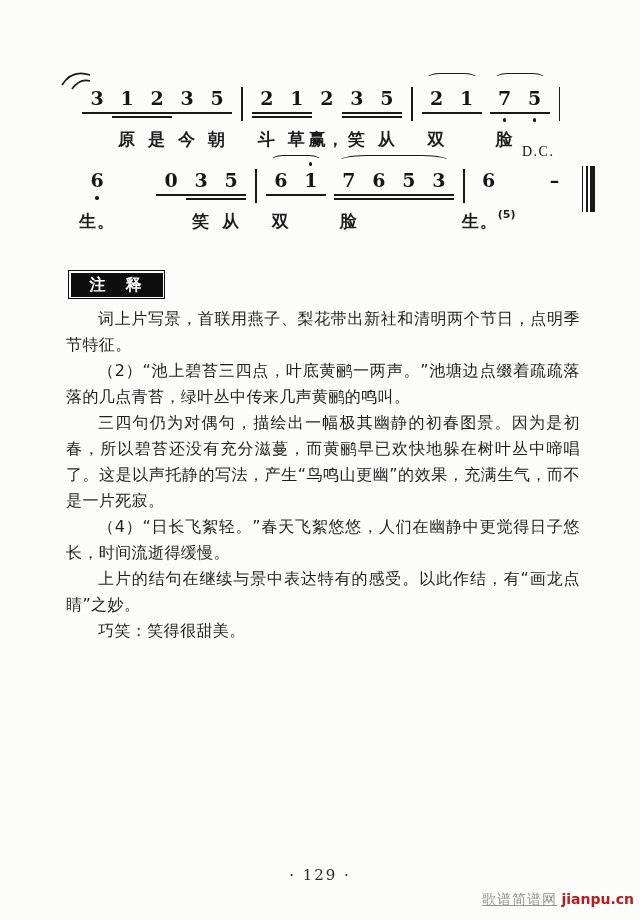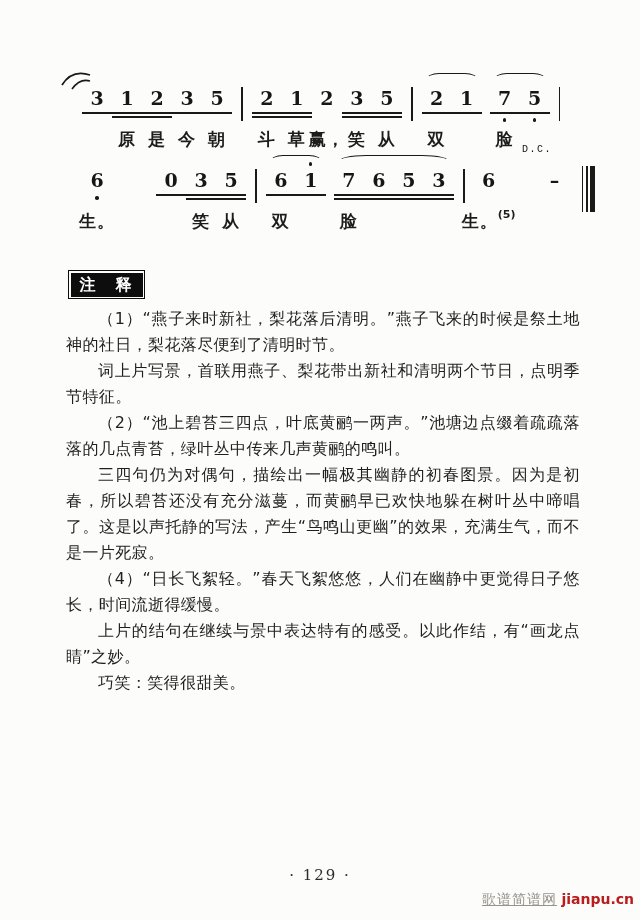--- a/index.html
+++ b/index.html
@@ -31,29 +31,29 @@
     position:absolute;top:-13px;left:4px;right:4px;height:11px;
     border:1.8px solid transparent;border-top-color:#191919;border-radius:50%/100%;
   }
   .bar{width:1.8px;height:34px;background:#191919;margin:1px 5px 0 5px;}
   .finalbar{display:flex;height:46px;margin-left:8px;margin-top:-2px;}
   .finalbar .thin{width:1.8px;background:#191919;margin-right:2.5px;}
   .finalbar .thick{width:5px;background:#191919;}
   .tie{position:absolute;left:-22px;top:-17px;}
   .dc{
     position:absolute;left:444px;top:58px;
-    font-family:Liberation Mono, monospace;
-    font-size:10px;letter-spacing:1.5px;color:#141414;font-weight:500;
+    font-family:Liberation Serif, serif;
+    font-size:14px;letter-spacing:1.5px;color:#141414;font-weight:500;
   }
   
   .content{position:absolute;left:66px;top:270px;width:514px;}
   .zhushi-outer{display:inline-block;border:1.5px solid #0d0d0d;padding:1.5px;margin:0 0 7px 2px;}
   .zhushi-inner{
     background:#0d0d0d;color:#ffffff;font-weight:bold;font-size:16px;
-    line-height:20px;padding:2px 9px;letter-spacing:2px;white-space:pre;
+    line-height:20px;padding:2px 19px;letter-spacing:2px;white-space:pre;
   }
   .paras p{
     margin:0;text-indent:2em;text-align:justify;
     font-size:16px;line-height:26px;letter-spacing:0.4px;
     color:#1f1f1f;font-weight:500;
   }
   
   .pagenum{
     position:absolute;left:0;right:0;top:866px;text-align:center;
     font-family:"DejaVu Serif","Liberation Serif",serif;
@@ -261,21 +261,20 @@
         </div>
       </div>
     <div class="dc">D.C.</div>
   </div>
 
   <div class="content">
     <div class="zhushi-outer">
       <div class="zhushi-inner">注　释</div>
     </div>
     <div class="paras" id="paragraphs">
-        <p>（1）“燕子来时新社，梨花落后清明。”燕子飞来的时候是祭土地神的社日，梨花落尽便到了清明时节。</p>
         <p>词上片写景，首联用燕子、梨花带出新社和清明两个节日，点明季节特征。</p>
         <p>（2）“池上碧苔三四点，叶底黄鹂一两声。”池塘边点缀着疏疏落落的几点青苔，绿叶丛中传来几声黄鹂的鸣叫。</p>
         <p>三四句仍为对偶句，描绘出一幅极其幽静的初春图景。因为是初春，所以碧苔还没有充分滋蔓，而黄鹂早已欢快地躲在树叶丛中啼唱了。这是以声托静的写法，产生“鸟鸣山更幽”的效果，充满生气，而不是一片死寂。</p>
         <p>（4）“日长飞絮轻。”春天飞絮悠悠，人们在幽静中更觉得日子悠长，时间流逝得缓慢。</p>
         <p>上片的结句在继续与景中表达特有的感受。以此作结，有“画龙点睛”之妙。</p>
         <p>巧笑：笑得很甜美。</p>
       </div>
   </div>
 
   <div class="pagenum">· 129 ·</div>

